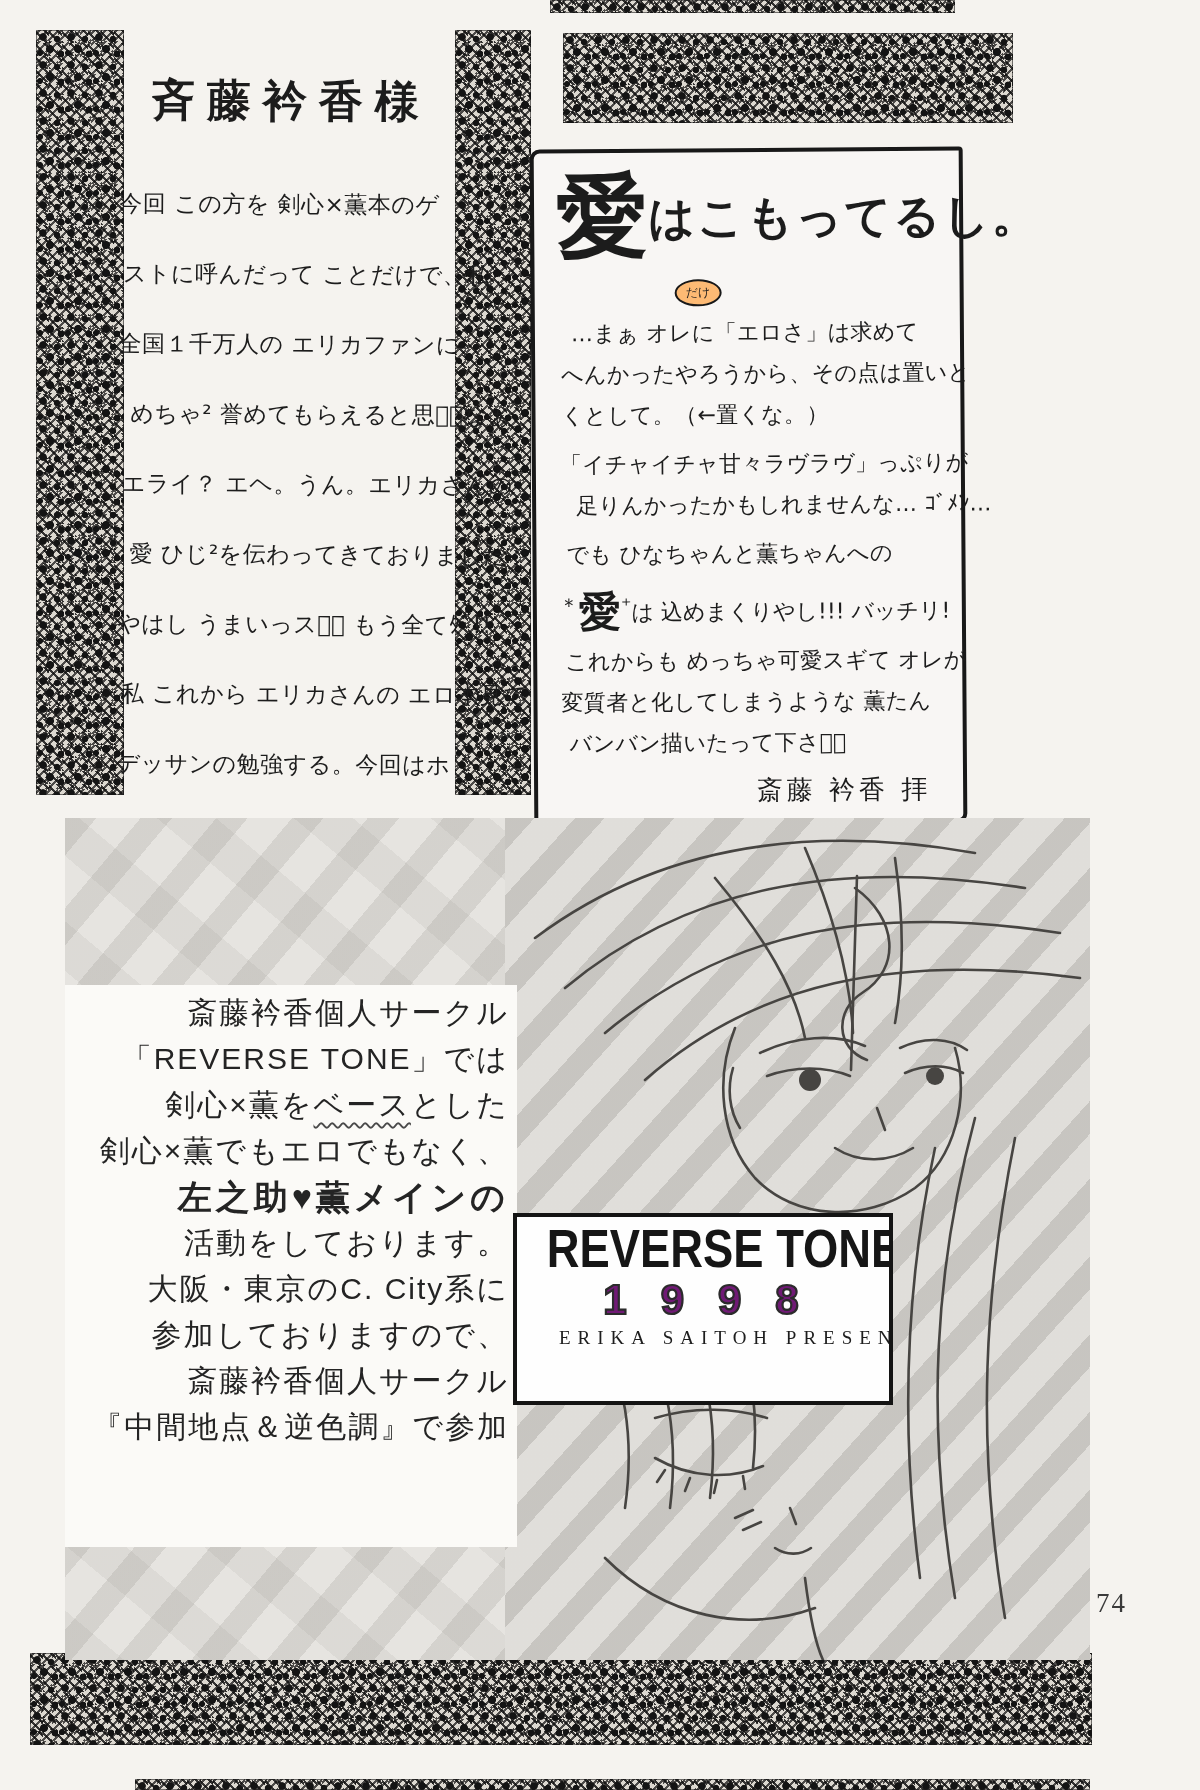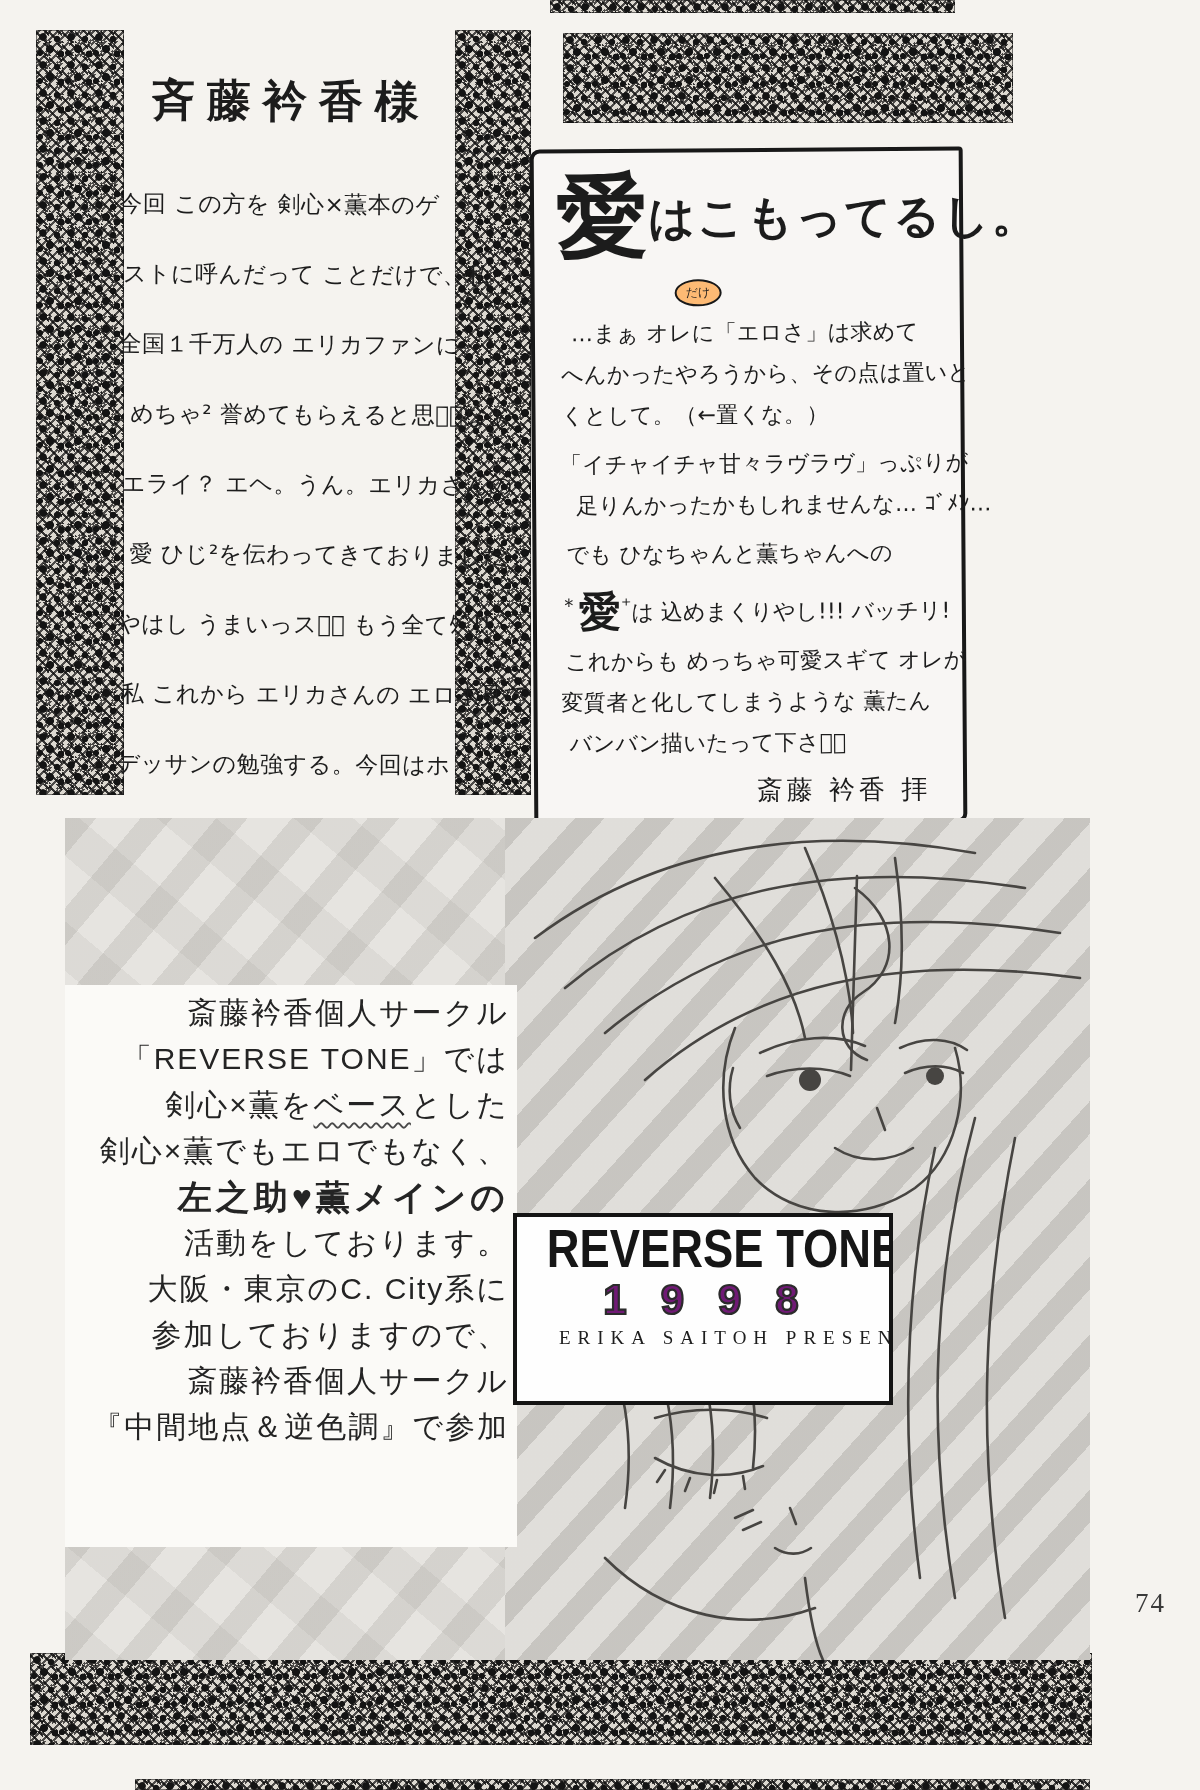--- a/index.html
+++ b/index.html
@@ -123,21 +123,21 @@
     font-weight:bold;font-size:42px;line-height:46px;
     letter-spacing:34px;padding-left:30px;white-space:nowrap;
     color:#701a75;-webkit-text-stroke:2.2px #2b2b2b;text-shadow:0 0 1px #2b2b2b;
   }
   .logo-presents{
     font-family:"Liberation Serif","DejaVu Serif",serif;
     font-size:19px;letter-spacing:7px;white-space:nowrap;color:#1d1d1d;margin-top:4px;padding-left:42px;
   }
 
   .page-number{
-    position:absolute;left:1135px;top:1588px;
+    position:absolute;left:1096px;top:1588px;
     font-family:"Liberation Serif","DejaVu Serif",serif;
     font-size:27px;color:#3a3a3a;letter-spacing:2px;
   }
 </style>
 </head>
 <body>
 
 <div class="page">
 
   <div class="ornament orn-top-sliver"></div>

